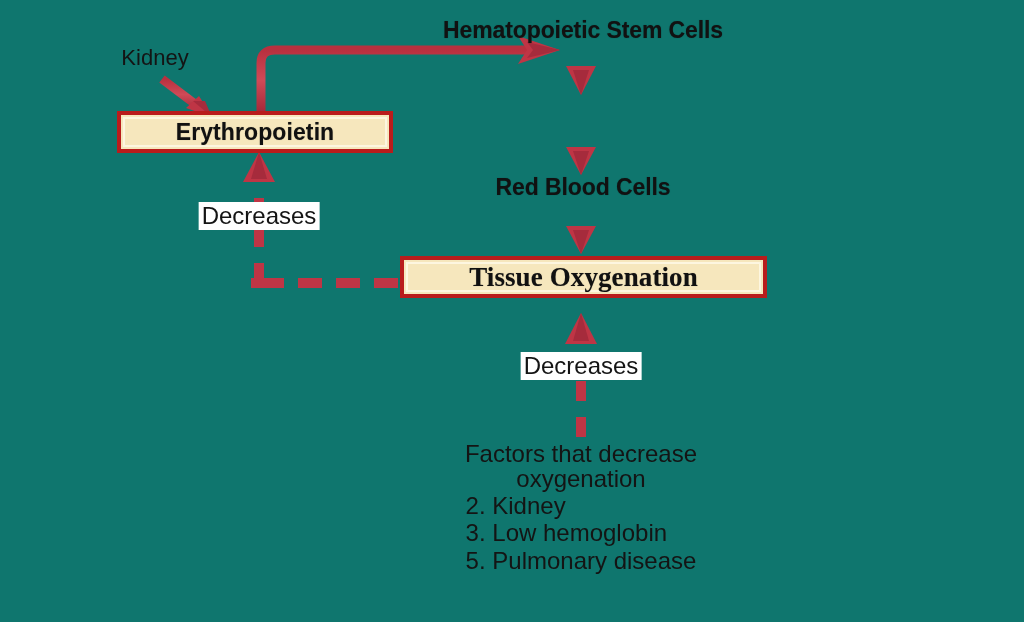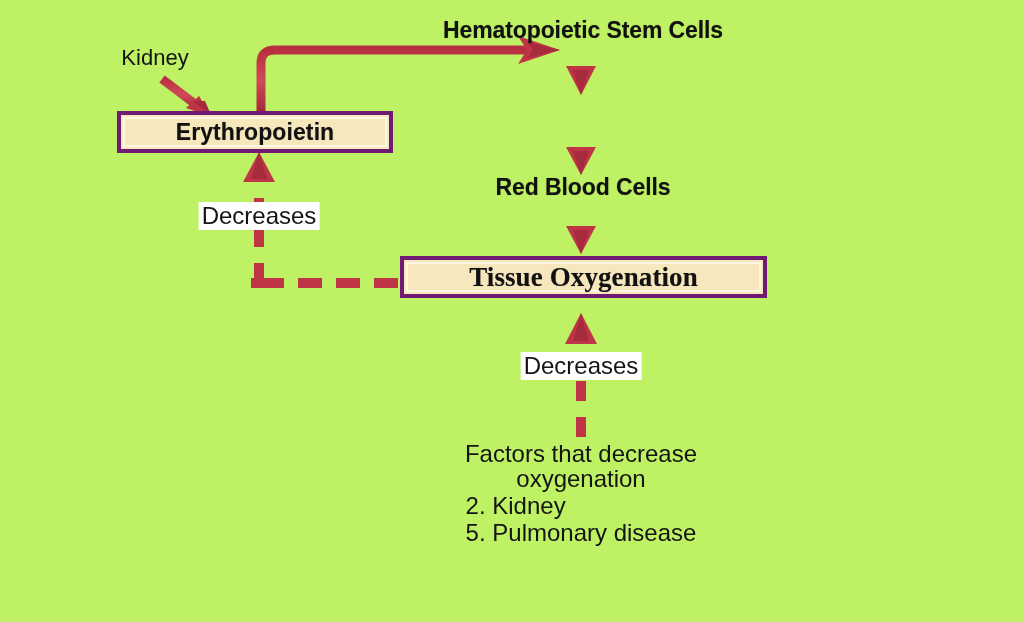--- a/index.html
+++ b/index.html
@@ -9,21 +9,21 @@
     background: #ffffff;
   }
   body {
     font-family: "Liberation Sans", sans-serif;
     -webkit-font-smoothing: antialiased;
   }
   #stage {
     position: relative;
     width: 1024px;
     height: 622px;
-    background: #bef264;
+    background: #0f766e;
     overflow: hidden;
   }
   #vector-layer {
     position: absolute;
     left: 0;
     top: 0;
     width: 1024px;
     height: 622px;
     pointer-events: none;
   }
@@ -38,21 +38,21 @@
   .plain-label {
     position: absolute;
     color: #141414;
     white-space: nowrap;
     font-weight: normal;
   }
   .proc-box {
     position: absolute;
     box-sizing: border-box;
     background: #f6e7bd;
-    border: 4px solid #701a75;
+    border: 4px solid #b91c1c;
     display: flex;
     align-items: center;
     justify-content: center;
   }
   .proc-box .inner-rule {
     position: absolute;
     left: 2px; right: 2px; top: 2px; bottom: 2px;
     border: 2px solid #fdf6e0;
     pointer-events: none;
   }
@@ -186,20 +186,24 @@
 
   <div id="factor-block" style="left:581px; top:441px; transform:translateX(-50%); width:420px;">
     <div id="factor-title" style="font-size:24px;">Factors that decrease
 oxygenation</div>
     <ol id="factor-list" style="font-size:24px;">
       <li>
         <span class="li-num">2.</span>
         <span>Kidney</span>
       </li>
       <li>
+        <span class="li-num">3.</span>
+        <span>Low hemoglobin</span>
+      </li>
+      <li>
         <span class="li-num">5.</span>
         <span>Pulmonary disease</span>
       </li>
     </ol>
   </div>
 
   <div id="footer-fragment" style="left:190px; top:613px; width:420px; height:9px; font-size:11px;"></div>
 
 </div>
 

